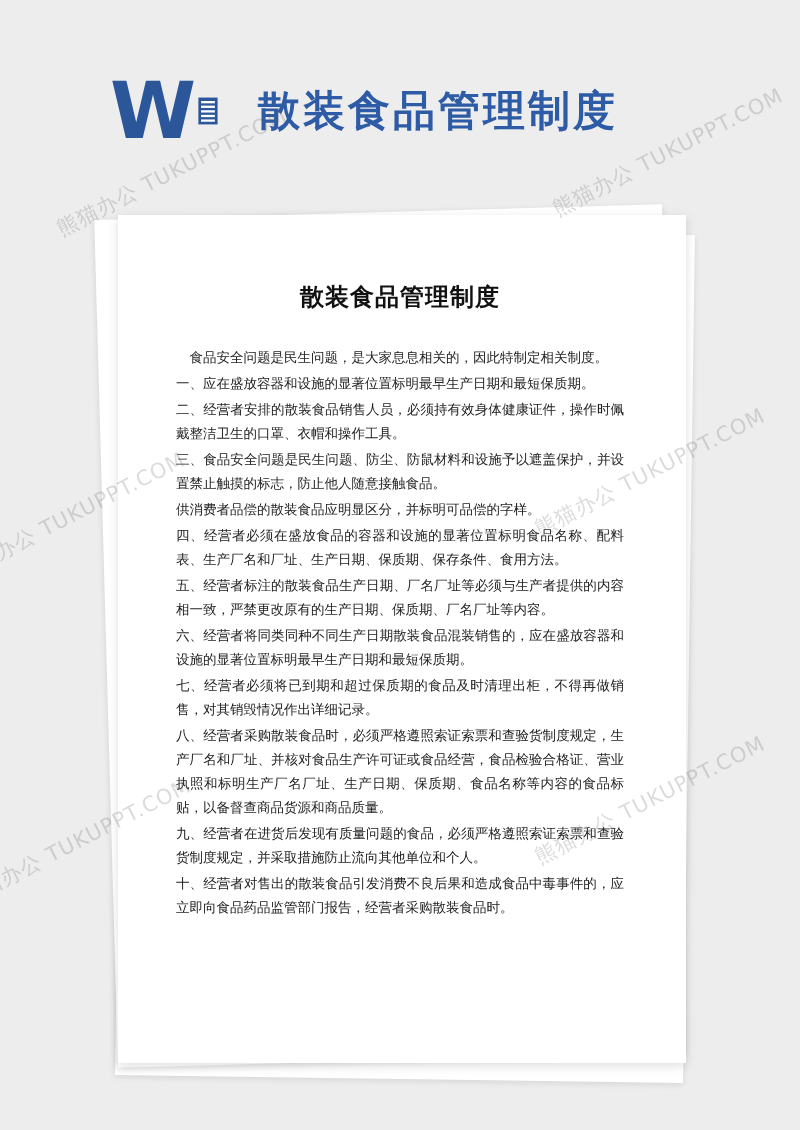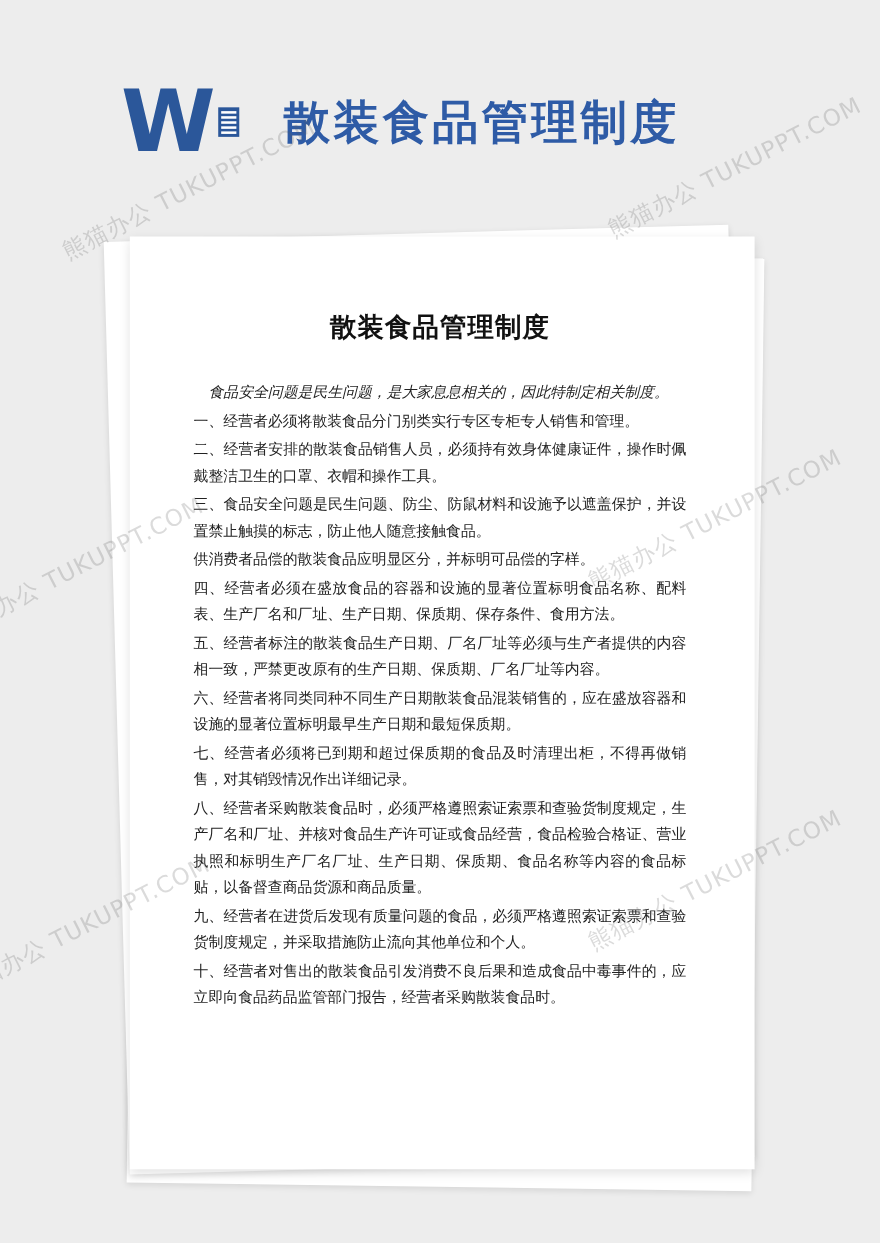--- a/index.html
+++ b/index.html
@@ -77,21 +77,21 @@
     letter-spacing: 1px;
     margin-bottom: 32px;
   }
   .doc-body p {
     font-size: 13.5px;
     line-height: 24px;
     color: #222222;
     text-align: justify;
     margin-bottom: 2px;
   }
-  .doc-body p:first-child { text-indent: 1em; font-style: italic; }
+  .doc-body p:first-child { text-indent: 1em; }
 
   
   .wm-layer {
     position: absolute;
     inset: 0;
     pointer-events: none;
     z-index: 5;
   }
   .wm {
     position: absolute;
@@ -126,21 +126,21 @@
   <div class="header-title">散装食品管理制度</div>
 </div>
 
 <div class="page-stack">
   <div class="sheet back-sheet-2"></div>
   <div class="sheet back-sheet-1"></div>
   <div class="sheet front-sheet">
     <div class="doc-title">散装食品管理制度</div>
     <div class="doc-body">
         <p>食品安全问题是民生问题，是大家息息相关的，因此特制定相关制度。</p>
-        <p>一、经营者必须将散装食品分门别类实行专区专柜专人销售和管理。</p>
+        <p>一、应在盛放容器和设施的显著位置标明最早生产日期和最短保质期。</p>
         <p>二、经营者安排的散装食品销售人员，必须持有效身体健康证件，操作时佩戴整洁卫生的口罩、衣帽和操作工具。</p>
         <p>三、食品安全问题是民生问题、防尘、防鼠材料和设施予以遮盖保护，并设置禁止触摸的标志，防止他人随意接触食品。</p>
         <p>供消费者品偿的散装食品应明显区分，并标明可品偿的字样。</p>
         <p>四、经营者必须在盛放食品的容器和设施的显著位置标明食品名称、配料表、生产厂名和厂址、生产日期、保质期、保存条件、食用方法。</p>
         <p>五、经营者标注的散装食品生产日期、厂名厂址等必须与生产者提供的内容相一致，严禁更改原有的生产日期、保质期、厂名厂址等内容。</p>
         <p>六、经营者将同类同种不同生产日期散装食品混装销售的，应在盛放容器和设施的显著位置标明最早生产日期和最短保质期。</p>
         <p>七、经营者必须将已到期和超过保质期的食品及时清理出柜，不得再做销售，对其销毁情况作出详细记录。</p>
         <p>八、经营者采购散装食品时，必须严格遵照索证索票和查验货制度规定，生产厂名和厂址、并核对食品生产许可证或食品经营，食品检验合格证、营业执照和标明生产厂名厂址、生产日期、保质期、食品名称等内容的食品标贴，以备督查商品货源和商品质量。</p>
         <p>九、经营者在进货后发现有质量问题的食品，必须严格遵照索证索票和查验货制度规定，并采取措施防止流向其他单位和个人。</p>
         <p>十、经营者对售出的散装食品引发消费不良后果和造成食品中毒事件的，应立即向食品药品监管部门报告，经营者采购散装食品时。</p>

